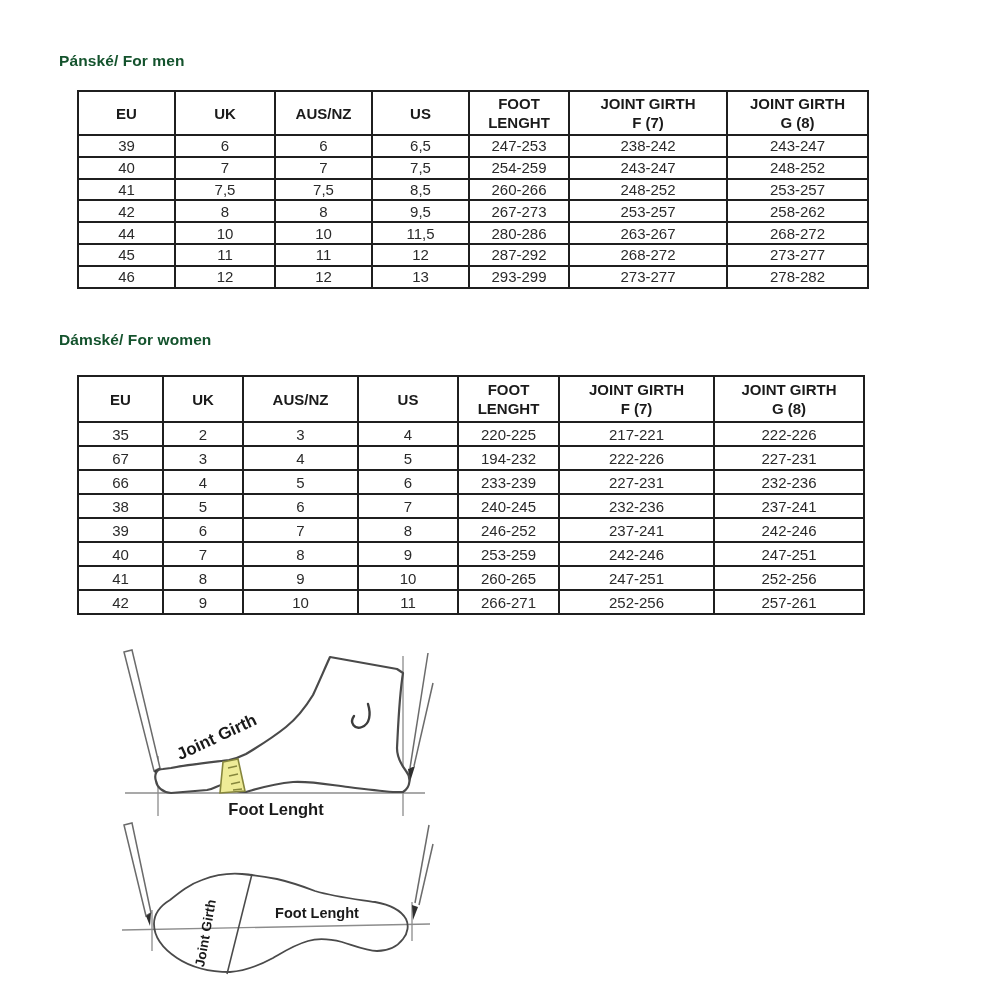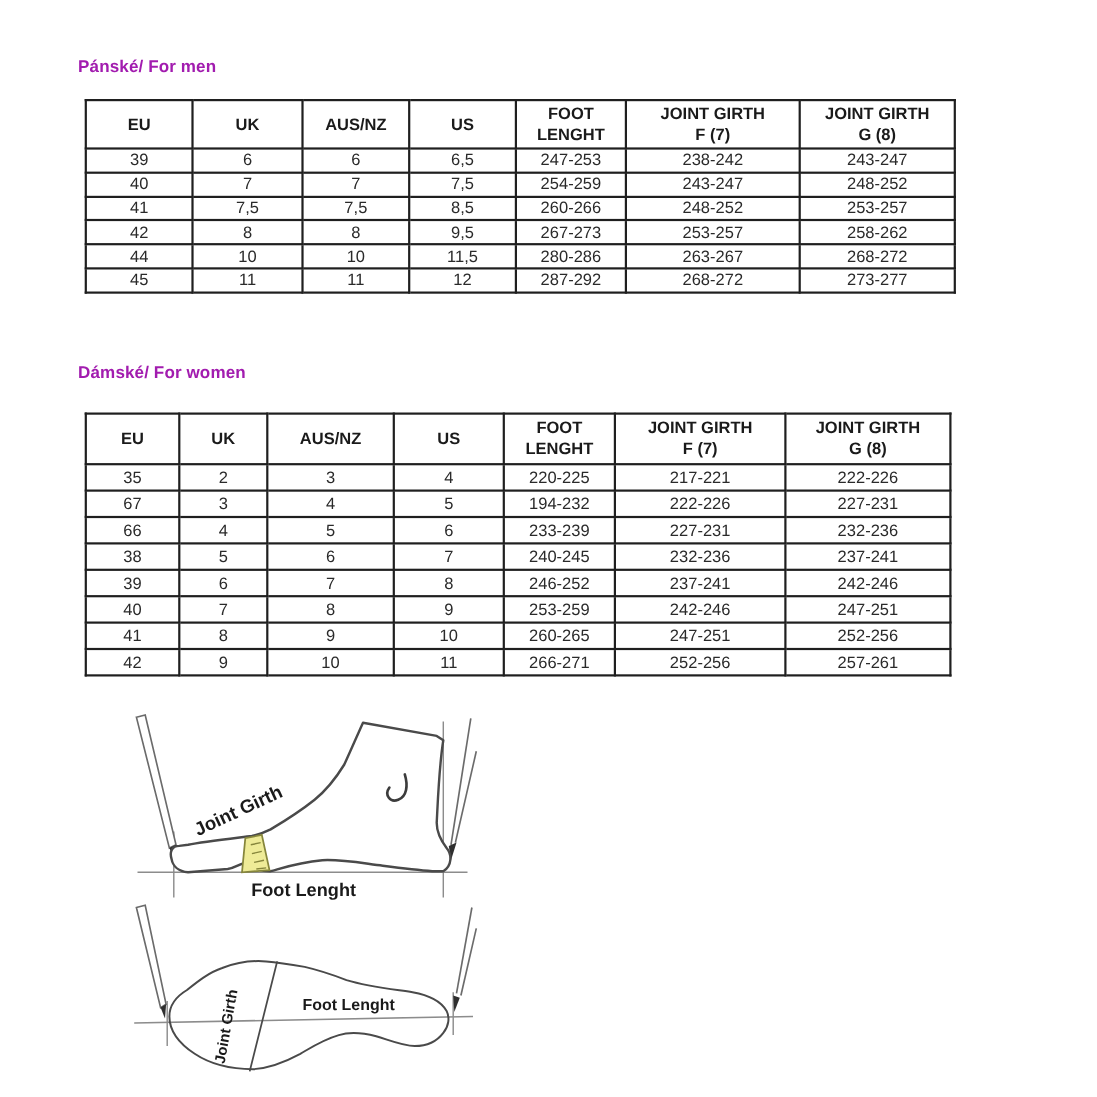--- a/index.html
+++ b/index.html
@@ -6,24 +6,24 @@
   html,body { background:#fff; }
   body {
     position:relative;
     width:997px; height:997px;
     font-family:"Liberation Sans", sans-serif;
     color:#222;
     overflow:hidden;
   }
   .section-title {
     position:absolute;
-    left:71px;
+    left:59px;
     font-size:15.5px;
     font-weight:bold;
-    color:#a21caf;
+    color:#14532d;
     letter-spacing:0.1px;
     text-align:right;
   }
   #men-title   { top:52px; }
   #women-title { top:331px; }
 
   table.size-table {
     position:absolute;
     left:77px;
     border-collapse:collapse;
@@ -142,20 +142,29 @@
         <td>268-272</td>
       </tr>
       <tr>
         <td>45</td>
         <td>11</td>
         <td>11</td>
         <td>12</td>
         <td>287-292</td>
         <td>268-272</td>
         <td>273-277</td>
+      </tr>
+      <tr>
+        <td>46</td>
+        <td>12</td>
+        <td>12</td>
+        <td>13</td>
+        <td>293-299</td>
+        <td>273-277</td>
+        <td>278-282</td>
       </tr>
     </tbody>
 </table>
 
 <div id="women-title" class="section-title">Dámské/ For women</div>
 
 <table id="women-table" class="size-table">
   <colgroup>
     <col style="width:85px">
       <col style="width:80px">

